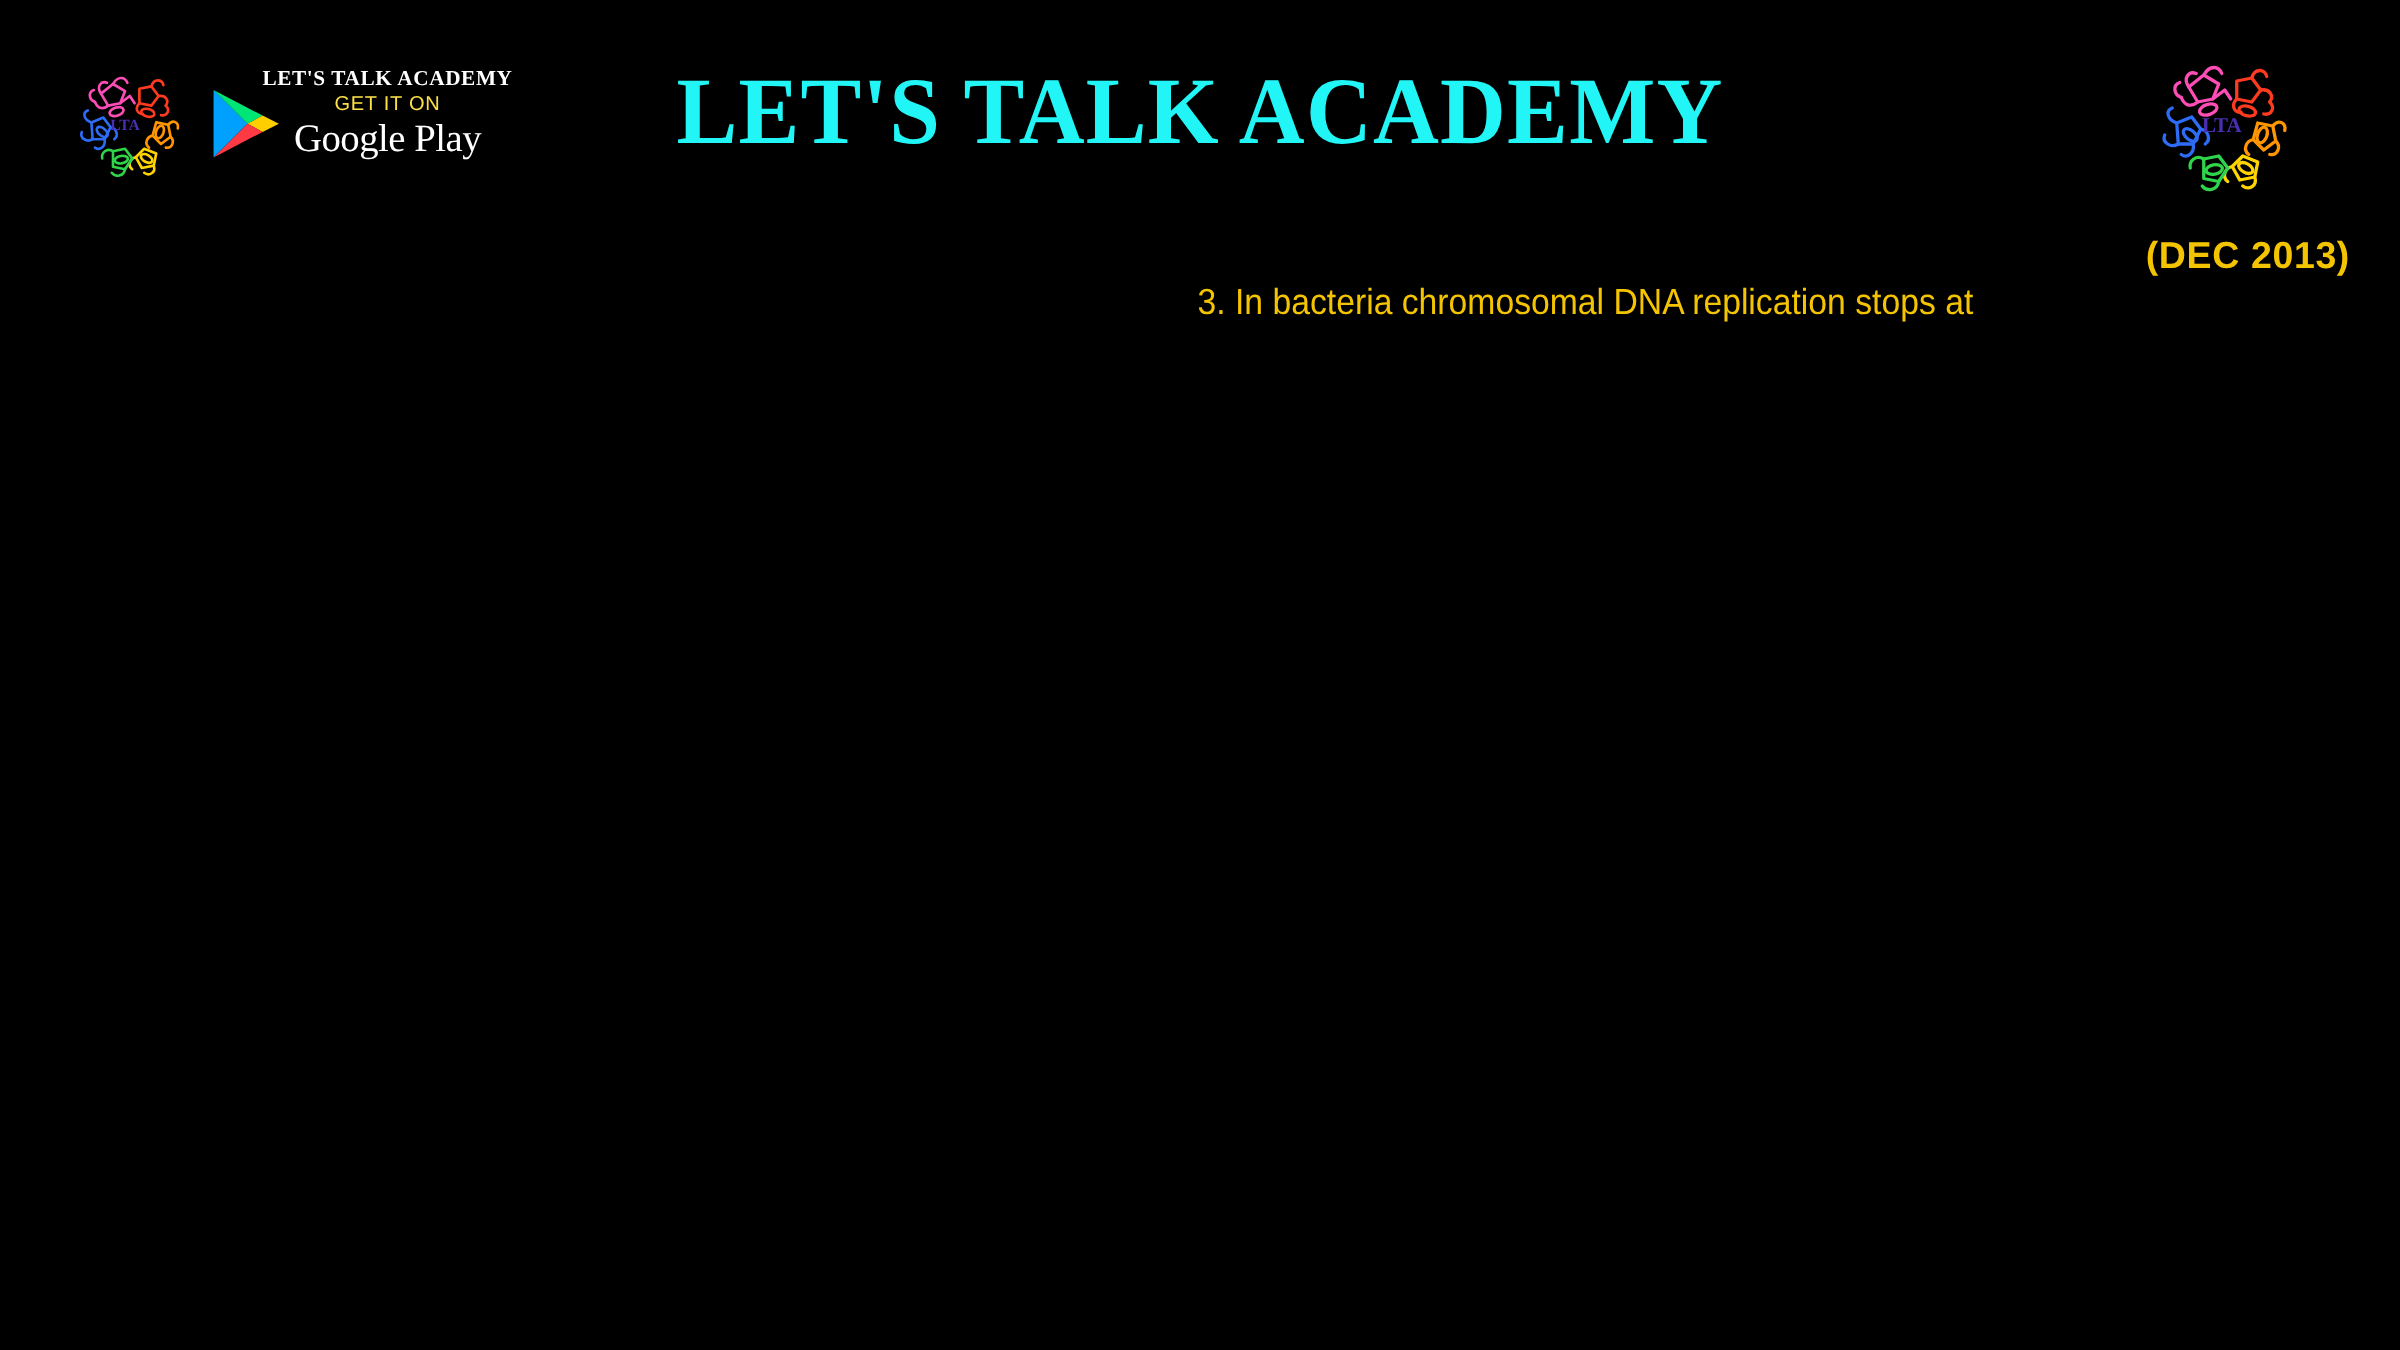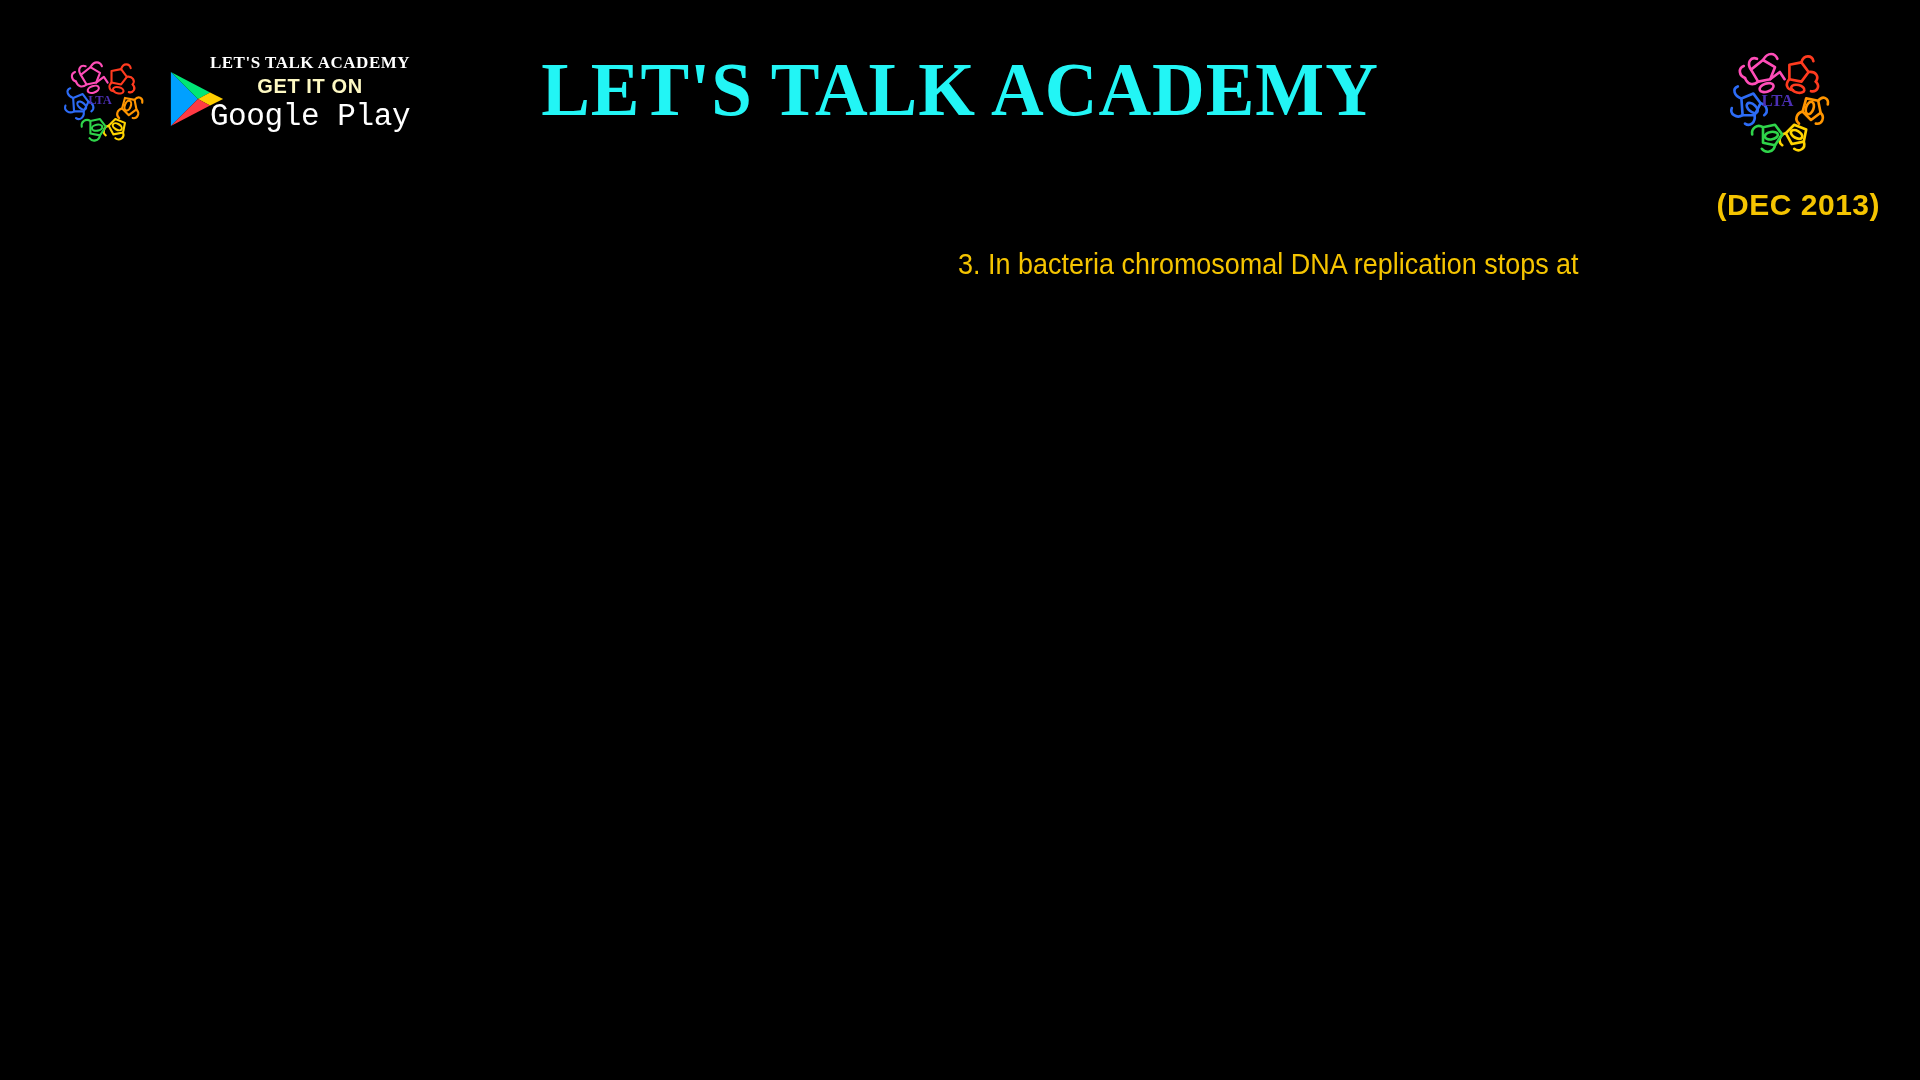--- a/index.html
+++ b/index.html
@@ -84,30 +84,30 @@
     font-weight: bold;
     font-size: 17px;
     letter-spacing: 0.5px;
     color: #ffffff;
     line-height: 1.05;
     white-space: nowrap;
   }
 
   .get-it-on {
     font-family: "Liberation Sans", sans-serif;
-    font-weight: bold;
-    font-size: 20px;
+    font-weight: normal;
+    font-size: 16px;
     letter-spacing: 0.6px;
-    color: #fef9c3;
+    color: #fde047;
     line-height: 1.45;
     white-space: nowrap;
   }
 
   .google-play-word {
-    font-family: Liberation Mono, monospace;
+    font-family: Liberation Serif, serif;
     font-weight: normal;
     font-size: 31px;
     letter-spacing: -0.4px;
     color: #ffffff;
     line-height: 1.05;
     white-space: nowrap;
   }
 
   
   .main-title {
@@ -136,21 +136,21 @@
     font-size: 30px;
     color: #f5c400;
     letter-spacing: 0.5px;
     white-space: nowrap;
     margin-left: 48px;
   }
 
   .content {
     position: absolute;
     left: 958px;
-    top: 246px;
+    top: 224px;
     width: 940px;
   }
 
   .question {
     font-family: "Liberation Sans", sans-serif;
     font-weight: normal;
     font-size: 29px;
     color: #f5c400;
     line-height: 1.25;
     transform: scaleX(0.93);

